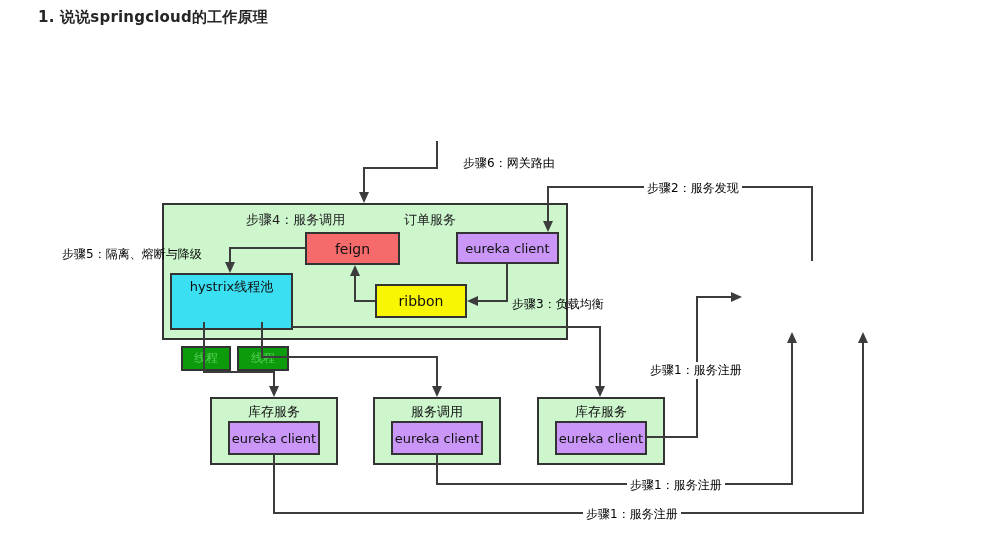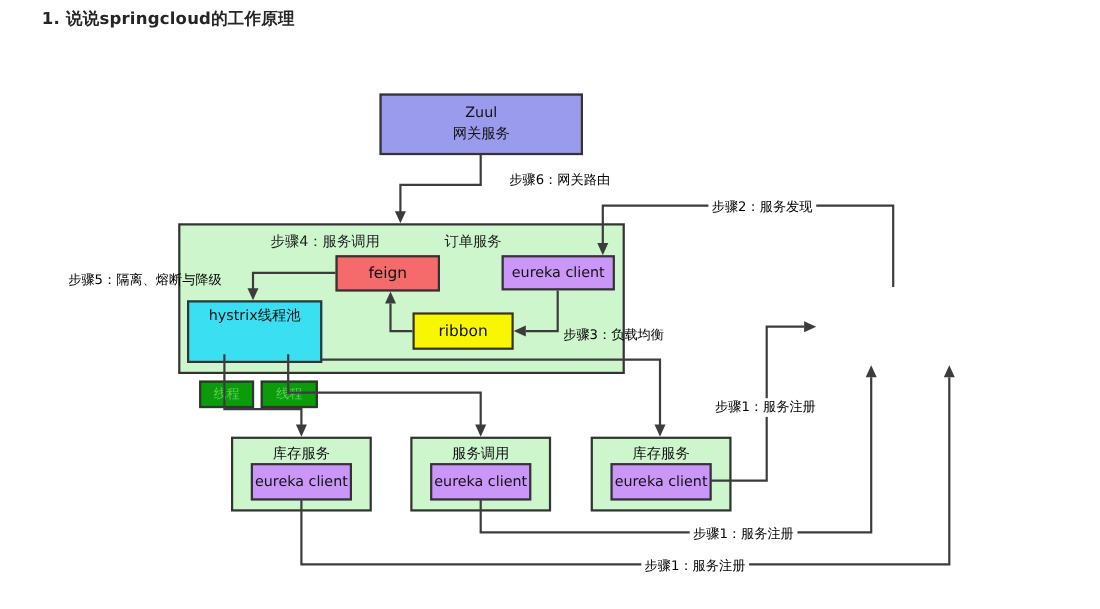--- a/index.html
+++ b/index.html
@@ -33,24 +33,20 @@
   svg.wires polyline { fill:none; stroke:#3c3c3c; stroke-width:2; }
   svg.wires polygon { fill:#3c3c3c; stroke:none; }
 </style>
 </head>
 <body>
 
 <div class="page">
 
   <div class="doc-title">1. 说说springcloud的工作原理</div>
 
-  <div class="box zuul" style="left:345px; top:85px; width:185px; height:56px;">
-    <div>Zuul</div>
-    <div>网关服务</div>
-  </div>
 
   <div class="box bigbox" style="left:162px; top:203px; width:406px; height:137px;"></div>
   <div class="inner-label" style="left:246px; top:211px;">步骤4：服务调用</div>
   <div class="inner-label" style="left:404px; top:211px;">订单服务</div>
 
   <div class="box feign" style="left:305px; top:232px; width:95px; height:33px;">
     <span>feign</span>
   </div>
 
   <div class="box client" style="left:456px; top:232px; width:103px; height:32px;">

